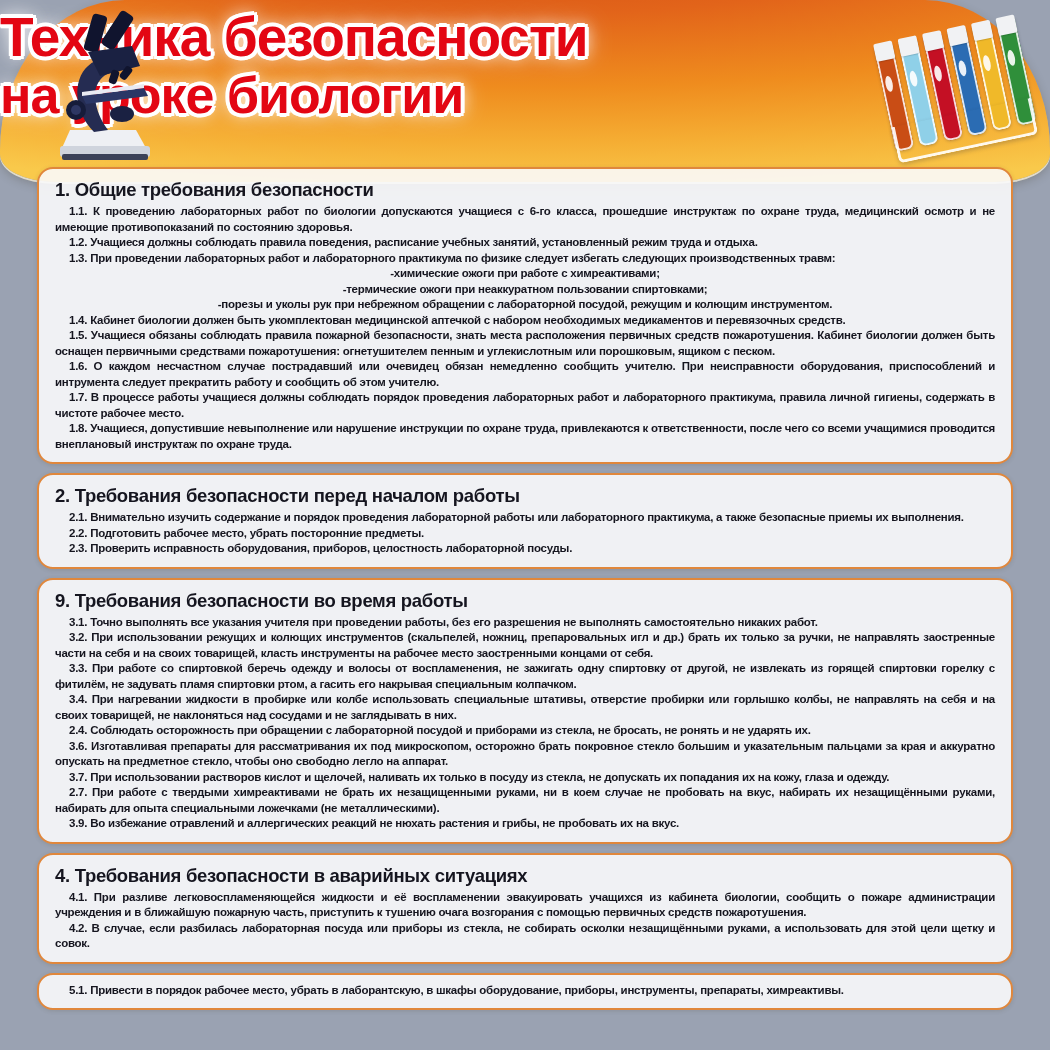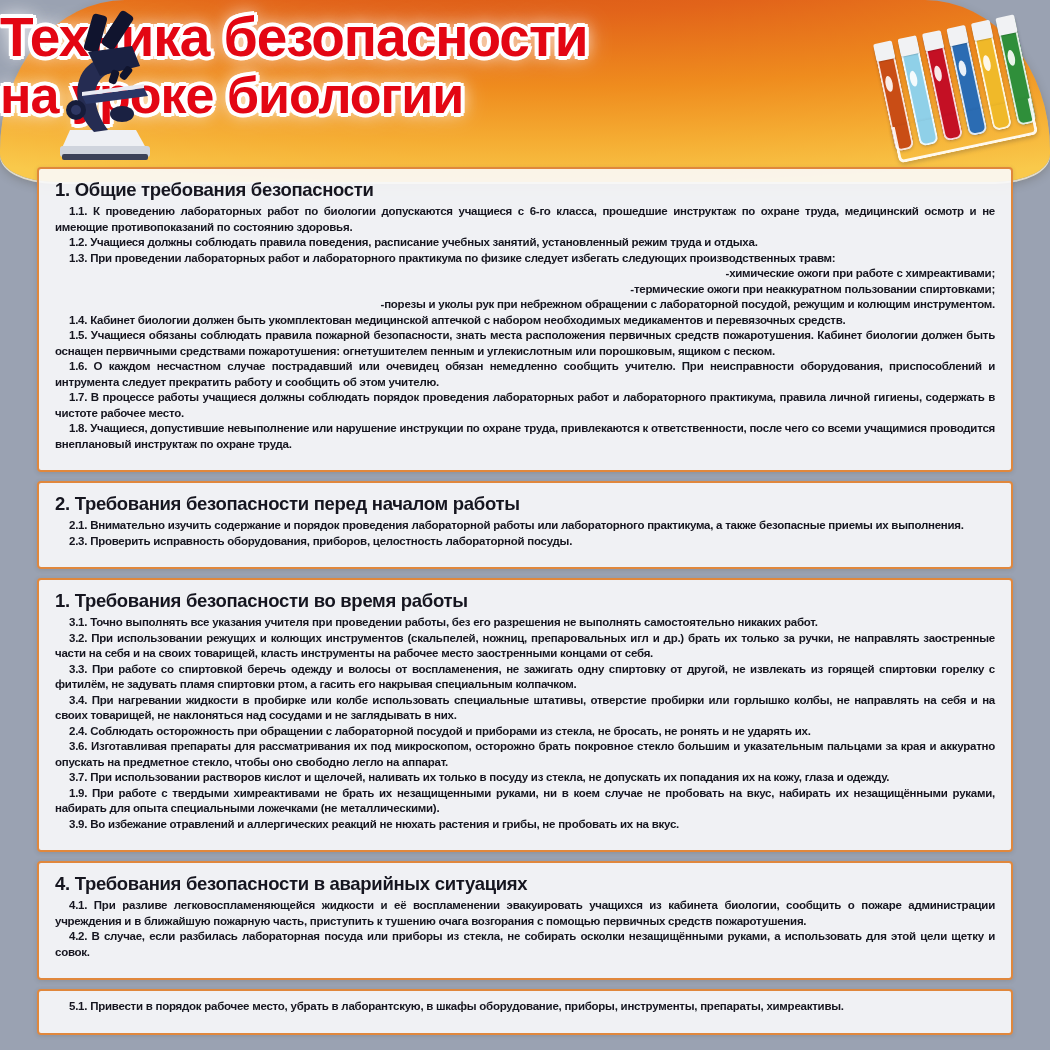--- a/index.html
+++ b/index.html
@@ -61,33 +61,33 @@
     box-shadow:0 2px 4px rgba(40,40,60,.25);
   }
   
   .content{
     position:absolute;top:167px;left:37px;right:37px;z-index:5;
     display:flex;flex-direction:column;gap:9px;
   }
   .panel{
     background:rgba(250,250,251,.9);
     border:2px solid var(--accent,#e0873c);
-    border-radius:4px;
-    padding:8px 16px 18px 16px;
+    border-radius:16px;
+    padding:8px 16px 10px 16px;
     box-shadow:0 1px 4px rgba(80,70,50,.18);
     color:#15151f;
   }
   .panel h2{
     margin:2px 0 3px 0;font-size:18.5px;font-weight:700;letter-spacing:-0.3px;color:#15151f;
   }
   .panel p{
     margin:0;font-size:11.5px;font-weight:700;line-height:15.5px;letter-spacing:-0.25px;
     text-align:justify;text-indent:14px;
   }
-  .panel p.sub{text-indent:0;text-align:right;}
+  .panel p.sub{text-indent:0;text-align:center;}
 </style>
 </head>
 <body>
 
 <div class="bg"></div>
 
 <div class="header"></div>
 
 <div class="microscope">
   <svg viewBox="0 0 120 158" width="120" height="158" aria-hidden="true">
@@ -161,32 +161,33 @@
       <p class="sub">-порезы и уколы рук при небрежном обращении с лабораторной посудой, режущим и колющим инструментом.</p>
       <p>1.4. Кабинет биологии должен быть укомплектован медицинской аптечкой с набором необходимых медикаментов и перевязочных средств.</p>
       <p>1.5. Учащиеся обязаны соблюдать правила пожарной безопасности, знать места расположения первичных средств пожаротушения. Кабинет биологии должен быть оснащен первичными средствами пожаротушения: огнетушителем пенным и углекислотным или порошковым, ящиком с песком.</p>
       <p>1.6. О каждом несчастном случае пострадавший или очевидец обязан немедленно сообщить учителю. При неисправности оборудования, приспособлений и интрумента следует прекратить работу и сообщить об этом учителю.</p>
       <p>1.7. В процессе работы учащиеся должны соблюдать порядок проведения лабораторных работ и лабораторного практикума, правила личной гигиены, содержать в чистоте рабочее место.</p>
       <p>1.8. Учащиеся, допустившие невыполнение или нарушение инструкции по охране труда, привлекаются к ответственности, после чего со всеми учащимися проводится внеплановый инструктаж по охране труда.</p>
     </section>
     <section class="panel">
       <h2>2. Требования безопасности перед началом работы</h2>
       <p>2.1. Внимательно изучить содержание и порядок проведения лабораторной работы или лабораторного практикума, а также безопасные приемы их выполнения.</p>
+      <p>2.2. Подготовить рабочее место, убрать посторонние предметы.</p>
       <p>2.3. Проверить исправность оборудования, приборов, целостность лабораторной посуды.</p>
     </section>
     <section class="panel">
-      <h2>1. Требования безопасности во время работы</h2>
+      <h2>9. Требования безопасности во время работы</h2>
       <p>3.1. Точно выполнять все указания учителя при проведении работы, без его разрешения не выполнять самостоятельно никаких работ.</p>
       <p>3.2. При использовании режущих и колющих инструментов (скальпелей, ножниц, препаровальных игл и др.) брать их только за ручки, не направлять заостренные части на себя и на своих товарищей, класть инструменты на рабочее место заостренными концами от себя.</p>
       <p>3.3. При работе со спиртовкой беречь одежду и волосы от воспламенения, не зажигать одну спиртовку от другой, не извлекать из горящей спиртовки горелку с фитилём, не задувать пламя спиртовки ртом, а гасить его накрывая специальным колпачком.</p>
       <p>3.4. При нагревании жидкости в пробирке или колбе использовать специальные штативы, отверстие пробирки или горлышко колбы, не направлять на себя и на своих товарищей, не наклоняться над сосудами и не заглядывать в них.</p>
       <p>2.4. Соблюдать осторожность при обращении с лабораторной посудой и приборами из стекла, не бросать, не ронять и не ударять их.</p>
       <p>3.6. Изготавливая препараты для рассматривания их под микроскопом, осторожно брать покровное стекло большим и указательным пальцами за края и аккуратно опускать на предметное стекло, чтобы оно свободно легло на аппарат.</p>
       <p>3.7. При использовании растворов кислот и щелочей, наливать их только в посуду из стекла, не допускать их попадания их на кожу, глаза и одежду.</p>
-      <p>1.9. При работе с твердыми химреактивами не брать их незащищенными руками, ни в коем случае не пробовать на вкус, набирать их незащищёнными руками, набирать для опыта специальными ложечками (не металлическими).</p>
+      <p>2.7. При работе с твердыми химреактивами не брать их незащищенными руками, ни в коем случае не пробовать на вкус, набирать их незащищёнными руками, набирать для опыта специальными ложечками (не металлическими).</p>
       <p>3.9. Во избежание отравлений и аллергических реакций не нюхать растения и грибы, не пробовать их на вкус.</p>
     </section>
     <section class="panel">
       <h2>4. Требования безопасности в аварийных ситуациях</h2>
       <p>4.1. При разливе легковоспламеняющейся жидкости и её воспламенении эвакуировать учащихся из кабинета биологии, сообщить о пожаре администрации учреждения и в ближайшую пожарную часть, приступить к тушению очага возгорания с помощью первичных средств пожаротушения.</p>
       <p>4.2. В случае, если разбилась лабораторная посуда или приборы из стекла, не собирать осколки незащищёнными руками, а использовать для этой цели щетку и совок.</p>
     </section>
     <section class="panel">
       <p>5.1. Привести в порядок рабочее место, убрать в лаборантскую, в шкафы оборудование, приборы, инструменты, препараты, химреактивы.</p>
     </section>

